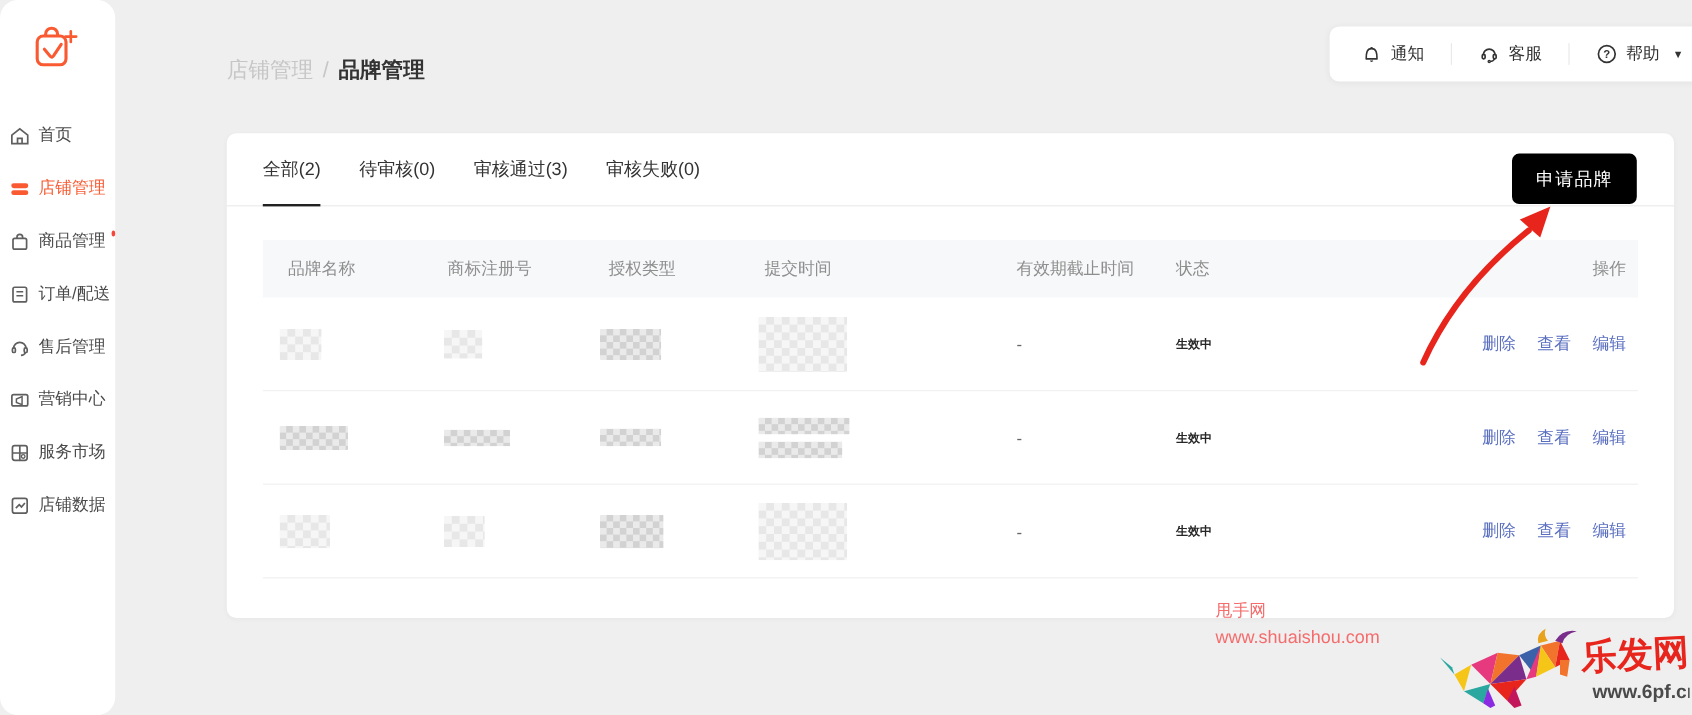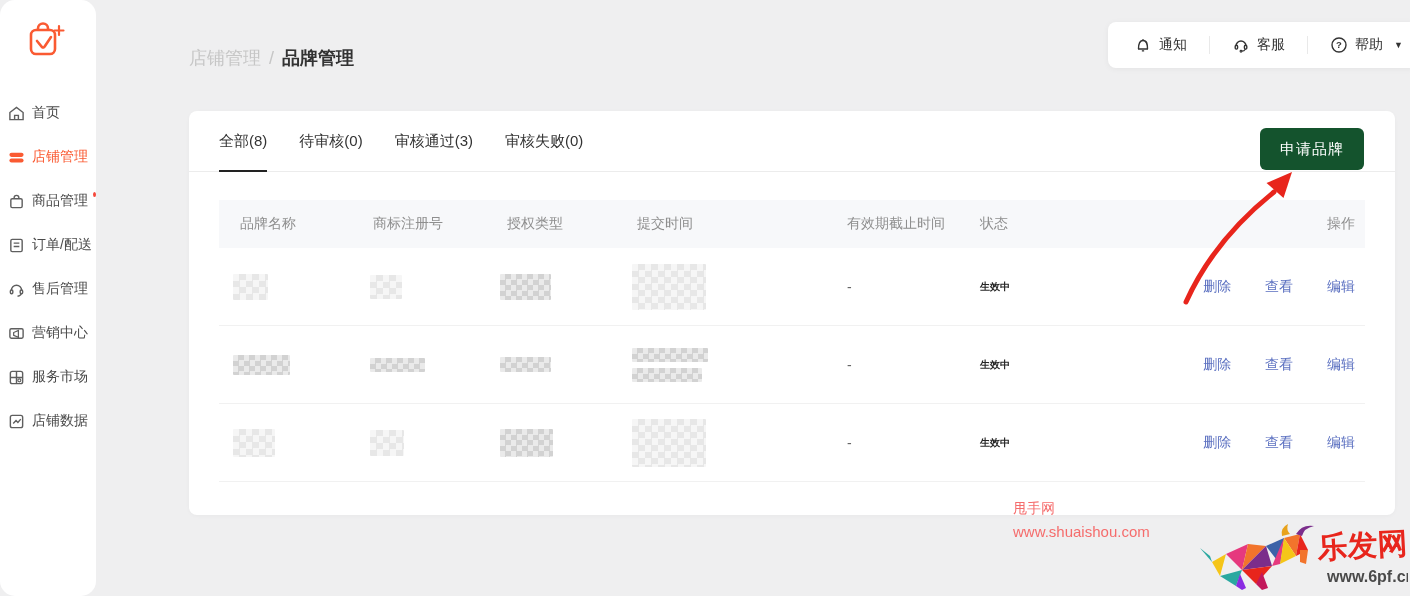--- a/index.html
+++ b/index.html
@@ -31,40 +31,40 @@
   }
   .pill-item { display:flex; align-items:center; gap:7px; color:#333; font-size:14px; cursor:pointer; }
   .pill-div { width:1px; height:18px; background:#e9e9e9; margin:0 22px; }
   .caret { font-size:9px; color:#333; margin-left:4px; }
   
   .card { position:absolute; left:189px; top:111px; width:1206px; height:404px; background:#fff; border-radius:8px; box-shadow:0 1px 4px rgba(0,0,0,.03); }
   .tabs-row { height:61px; border-bottom:1px solid #ececec; display:flex; align-items:stretch; padding:0 30px; gap:32px; }
   .tab { display:flex; align-items:center; font-size:15px; color:#333; position:relative; cursor:pointer; }
   .tab.active::after { content:""; position:absolute; left:0; right:0; bottom:-1px; height:2px; background:#222; }
   .apply-btn {
-    position:absolute; top:17px; right:31px; width:104px; height:42px; background:#14532d;
+    position:absolute; top:17px; right:31px; width:104px; height:42px; background:#000000;
     color:#fff; font-size:15px; border:none; border-radius:6px; cursor:pointer;
     display:flex; align-items:center; justify-content:center; letter-spacing:1px;
     font-family:inherit;
     margin-left:20px;
   }
   
   .table { margin:28px 30px 0 30px; }
   .trow { display:grid; grid-template-columns:133px 134px 130px 210px 133px 220px 1fr; align-items:center; }
   .thead { height:48px; background:#f7f8fa; color:#8e8e8e; font-size:14px; }
   .thead .cell { padding-left:21px; }
   .thead .cell.ops { text-align:right; padding-right:10px; }
   .tbody-row { height:78px; border-bottom:1px solid #f1f1f1; }
   .cell { overflow:hidden; }
   .cell.pad { padding-left:21px; }
   .cell.blob { padding-left:14px; }
   .dash { color:#666; }
   .status { font-weight:bold; color:#262626; font-size:10px; }
   .ops-links { text-align:right; padding-right:10px; white-space:nowrap; }
-  .op-link { color:#5a6fc0; cursor:pointer; margin-left:30px; font-size:14px; }
+  .op-link { color:#5a6fc0; cursor:pointer; margin-left:14px; font-size:14px; }
   .op-link:first-child { margin-left:0; }
   
   .mosaic { background:repeating-conic-gradient(#e7e7e7 0% 25%, #f6f6f6 0% 50%) 0 0/13px 13px; border-radius:1px; }
   .mosaic.dark { background:repeating-conic-gradient(#d2d2d2 0% 25%, #eaeaea 0% 50%) 0 0/11px 11px; }
   .stack { display:flex; flex-direction:column; gap:6px; }
   
   .arrow-layer { position:absolute; left:0; top:0; width:1410px; height:596px; pointer-events:none; z-index:4; }
   .wm-shuaishou { position:absolute; left:1013px; top:497px; color:#f56c6c; z-index:5; line-height:1.65; }
   .wm-name { font-size:14px; }
   .wm-url { font-size:15px; }
@@ -191,21 +191,21 @@
         <circle cx="9" cy="9" r="7" stroke="#333" stroke-width="1.4"></circle>
         <text x="9" y="12.4" text-anchor="middle" font-size="9.5" fill="#333" font-family="Liberation Sans, sans-serif" font-weight="bold">?</text>
       </svg>
     <span>帮助</span>
     <span class="caret">▼</span>
   </div>
 </div>
 
 <div class="card">
   <div class="tabs-row">
-    <div class="tab active">全部(8)</div>
+    <div class="tab active">全部(2)</div>
     <div class="tab">待审核(0)</div>
     <div class="tab">审核通过(3)</div>
     <div class="tab">审核失败(0)</div>
   </div>
   <button class="apply-btn">申请品牌</button>
 
   <div class="table">
     <div class="trow thead">
       <div class="cell">品牌名称</div>
       <div class="cell">商标注册号</div>

